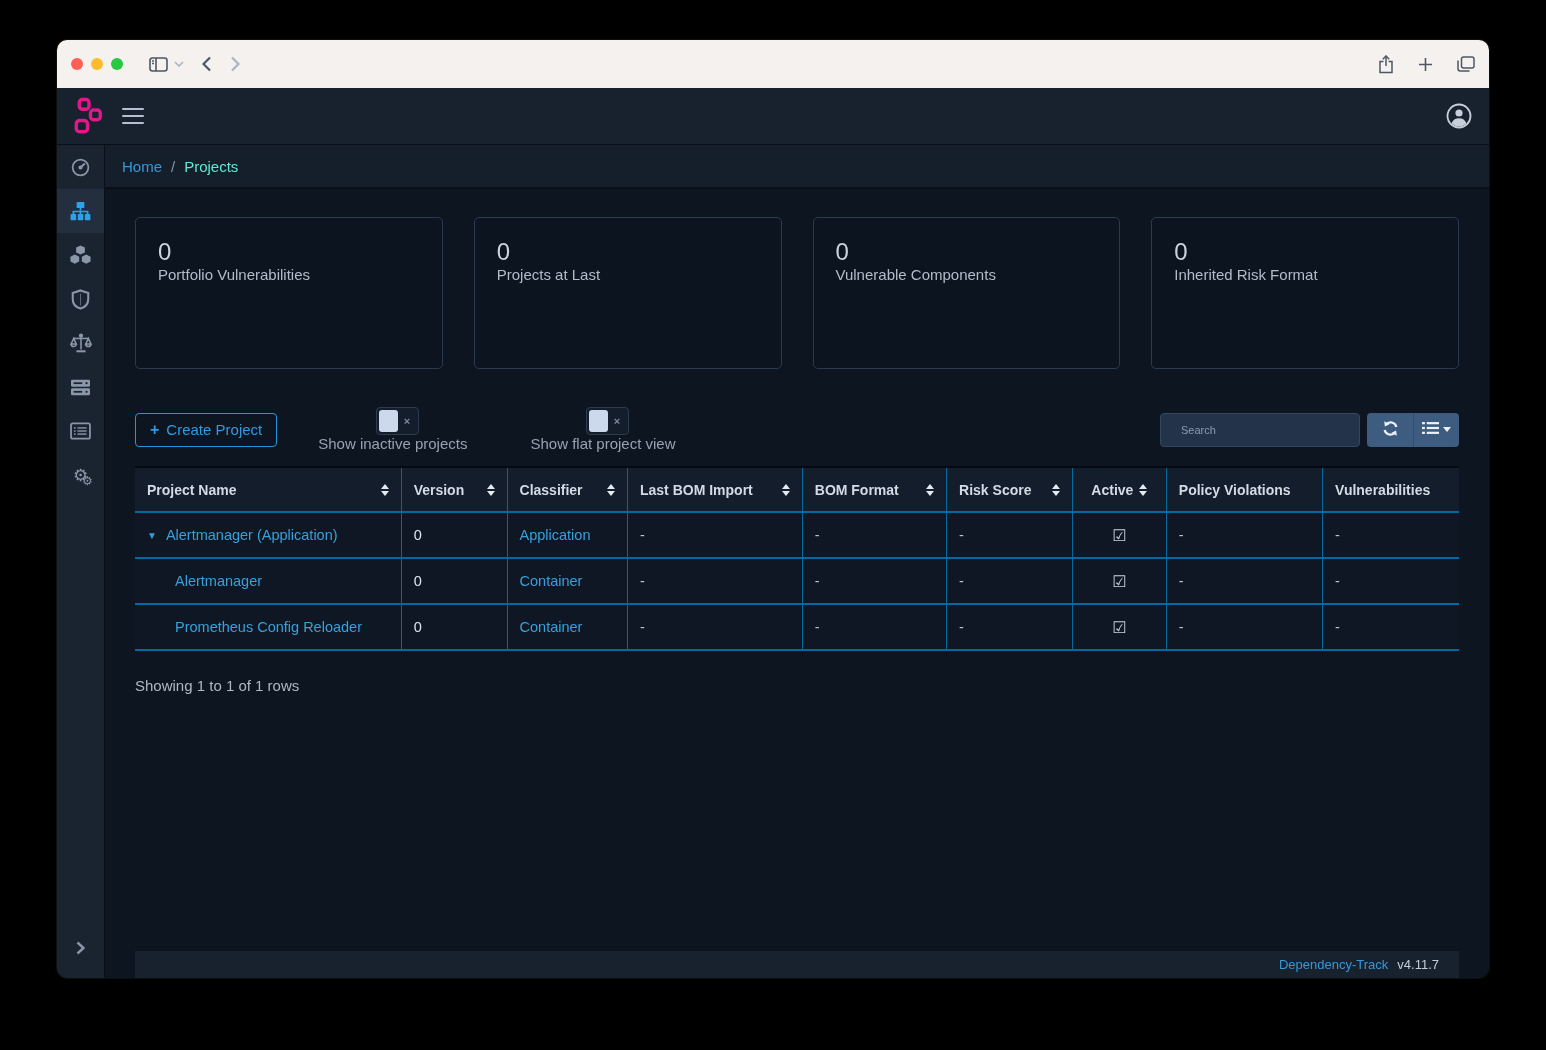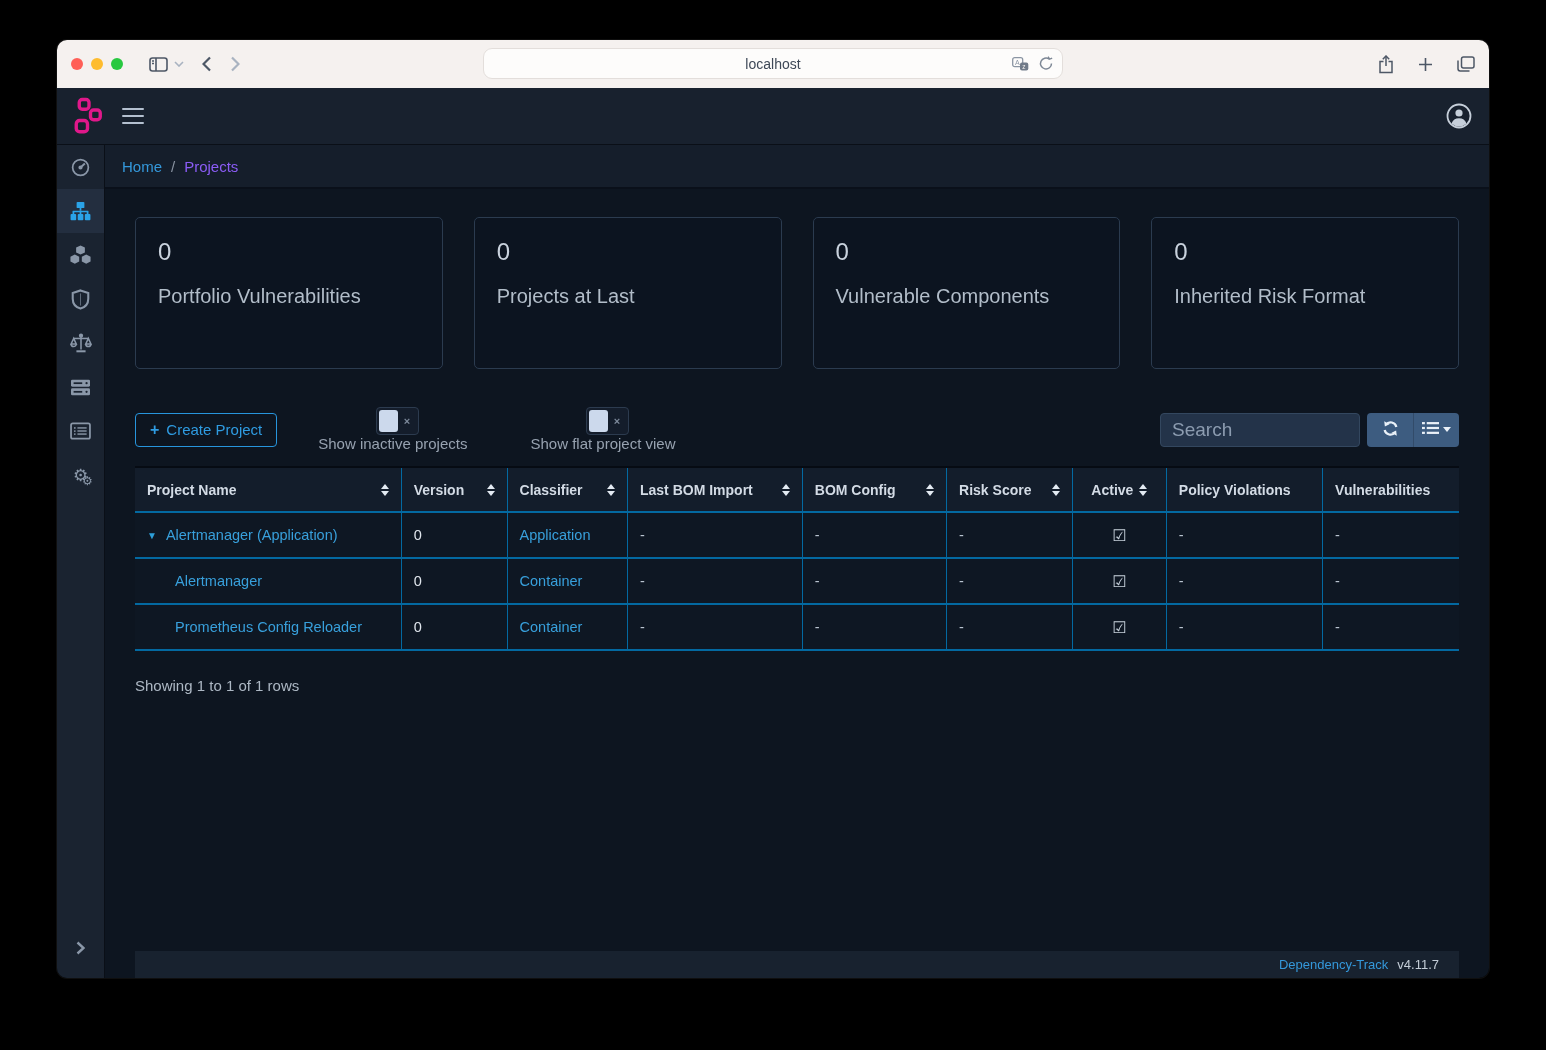--- a/index.html
+++ b/index.html
@@ -45,41 +45,41 @@
   .side-item.active { background:#232e3f; color:#2aa3e8; }
   .side-item svg { display:block; }
   .side-collapse { margin-top:auto; margin-bottom:12px; height:32px; display:flex; align-items:center; justify-content:center; color:#8a97a8; cursor:pointer; }
   .gears { font-size:17px; line-height:1; position:relative; color:#8a97a8; }
   .gears .g2 { font-size:12px; position:absolute; left:9px; top:8px; }
 
   .main { flex:1; display:flex; flex-direction:column; min-width:0; }
   .crumb-bar { height:44px; flex:none; background:#151e2b; border-bottom:2px solid #0a101a; display:flex; align-items:center; padding:0 17px; font-size:15px; }
   .crumb-link { color:#3498db; cursor:pointer; }
   .crumb-sep { color:#8a94a2; margin:0 9px; }
-  .crumb-cur { color:#8b5cf6; }
+  .crumb-cur { color:#5eead4; }
 
   .content { flex:1; padding:28px 30px 0 30px; min-height:0; overflow:hidden; display:flex; flex-direction:column; }
 
   .cards { display:grid; grid-template-columns:repeat(4,1fr); gap:31px; flex:none; }
   .card { height:152px; background:#0c1420; border:1px solid #2b3b4f; border-radius:5px; padding:20px 22px; }
   .card-value { font-size:24px; color:#c9d2dd; }
-  .card-label { font-size:20px; color:#b2bdc9; margin-top:19px; }
+  .card-label { font-size:15px; color:#b2bdc9; margin-top:0; }
 
   .toolbar { margin-top:38px; flex:none; display:flex; align-items:center; }
   .btn-create { height:34px; padding:0 14px; background:transparent; border:1px solid #2795dd; border-radius:4px; color:#2f9ce2; font-size:15px; font-family:inherit; display:flex; align-items:center; gap:7px; cursor:pointer; }
   .btn-create .plus { font-size:16px; font-weight:bold; }
   .toggle-group { display:flex; align-items:center; margin-left:28px;flex-direction:column; }
   .toggle { width:43px; height:28px; background:#141d2b; border:1px solid #2c3b4f; border-radius:4px; display:flex; align-items:center; padding:2px; cursor:pointer; }
   .knob { width:19px; height:22px; background:#ccd9ec; border-radius:3px; flex:none; }
   .toggle-x { flex:1; text-align:center; color:#7e8b9c; font-size:11px; line-height:1; }
   .toggle-x::before { content:"×"; font-weight:bold; }
   .toggle-label { margin-left:13px; margin-right:22px; color:#97a2b0; font-size:15px; }
 
   .toolbar-right { margin-left:auto; display:flex; align-items:center; gap:7px; }
-  .search { width:200px; height:34px; background:#233349; border:1px solid #33475f; border-radius:4px; padding:0 11px; color:#cfd8e2; font-size:19px; font-family:inherit; outline:none; }
+  .search { width:200px; height:34px; background:#233349; border:1px solid #33475f; border-radius:4px; padding:0 20px; color:#cfd8e2; font-size:11px; font-family:inherit; outline:none; }
   .search::placeholder { color:#8c9cb0; }
   .btn-group { display:flex; height:34px; border-radius:4px; overflow:hidden; }
   .btn-blue { width:46px; background:#3d5c80; border:none; display:flex; align-items:center; justify-content:center; gap:4px; color:#eaf1f8; cursor:pointer; }
   .btn-blue + .btn-blue { border-left:1px solid rgba(0,0,0,.18); }
   .caret-dn { width:0; height:0; border-left:4px solid transparent; border-right:4px solid transparent; border-top:5px solid #eaf1f8; }
 
   table { width:100%; table-layout:fixed; border-collapse:collapse; margin-top:14px; }
   th, td { border:1px solid #0369a1; }
   th:first-child, td:first-child { border-left:none; }
   th:last-child, td:last-child { border-right:none; }
@@ -134,39 +134,20 @@
       <svg width="10" height="16" viewBox="0 0 10 16" fill="none" stroke="currentColor" stroke-width="2.2">
           <polyline points="8,1.5 1.5,8 8,14.5"></polyline>
         </svg>
     </span>
     <span class="chrome-ic dim nav-gap">
       <svg width="10" height="16" viewBox="0 0 10 16" fill="none" stroke="currentColor" stroke-width="2.2">
           <polyline points="2,1.5 8.5,8 2,14.5"></polyline>
         </svg>
     </span>
 
-    <div class="urlbar">
-      <span class="url-text">localhost</span>
-      <span class="url-right">
-        <span class="chrome-ic">
-          <svg width="17" height="14" viewBox="0 0 17 14">
-              <rect x="0.7" y="0.7" width="10" height="9" rx="2" fill="none" stroke="#8b95a3" stroke-width="1.3"></rect>
-              <text x="3" y="8" font-size="7" fill="#8b95a3" font-family="Liberation Sans, sans-serif">A</text>
-              <rect x="8" y="5.5" width="8.3" height="8" rx="2" fill="#717b89"></rect>
-              <text x="10.2" y="12" font-size="6.5" fill="#f5f1ef" font-family="Liberation Sans, sans-serif">z</text>
-            </svg>
-        </span>
-        <span class="chrome-ic">
-          <svg width="14" height="15" viewBox="0 0 14 15" fill="none" stroke="#7d8795" stroke-width="1.5">
-              <path d="M12.5 7.5 a5.5 5.5 0 1 1 -2.2-4.4"></path>
-              <polyline points="9.2,0.6 10.6,3.2 13.2,2.2" stroke-width="1.3"></polyline>
-            </svg>
-        </span>
-      </span>
-    </div>
 
     <div class="chrome-right">
       <span class="chrome-ic">
         <svg width="16" height="19" viewBox="0 0 16 19" fill="none" stroke="currentColor" stroke-width="1.5">
             <path d="M5.5 6.5 H2 V17.5 H14 V6.5 H10.5"></path>
             <line x1="8" y1="1.2" x2="8" y2="11"></line>
             <polyline points="4.8,4.2 8,1 11.2,4.2"></polyline>
           </svg>
       </span>
       <span class="chrome-ic">
@@ -423,21 +404,21 @@
                     <div class="th-inner">
                       <span>Last BOM Import</span>
                       <span class="sort-icon">
                         <i class="up"></i>
                         <i class="dn"></i>
                       </span>
                     </div>
                   </th>
                 <th>
                     <div class="th-inner">
-                      <span>BOM Config</span>
+                      <span>BOM Format</span>
                       <span class="sort-icon">
                         <i class="up"></i>
                         <i class="dn"></i>
                       </span>
                     </div>
                   </th>
                 <th>
                     <div class="th-inner">
                       <span>Risk Score</span>
                       <span class="sort-icon">

